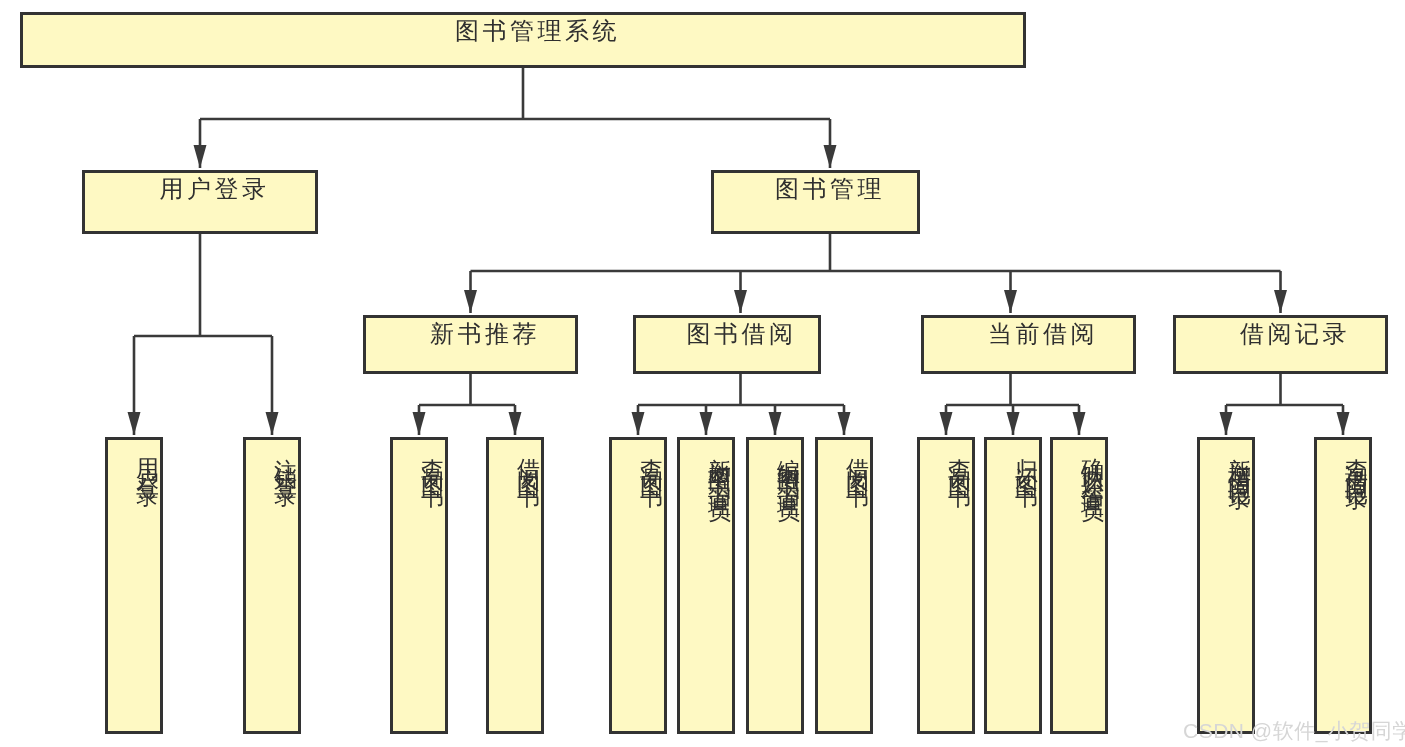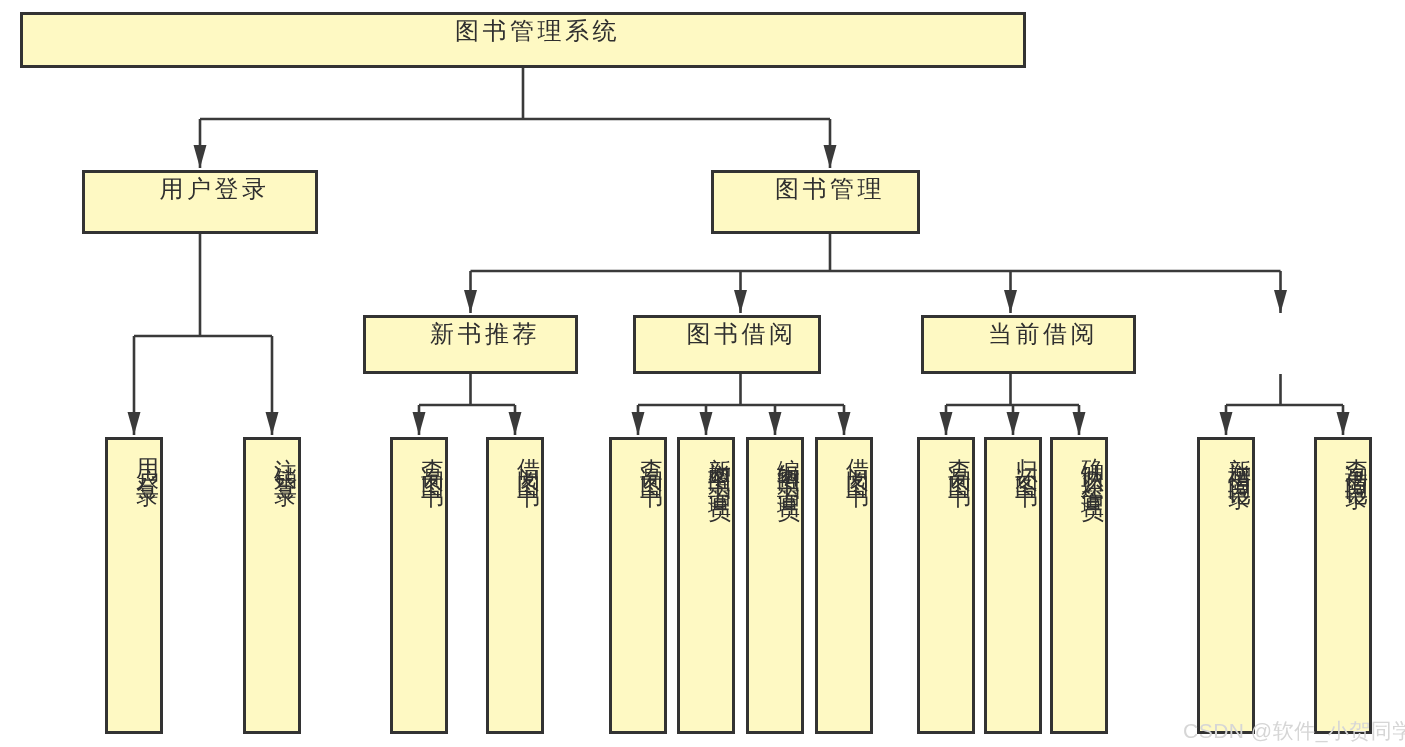--- a/index.html
+++ b/index.html
@@ -128,20 +128,23 @@
 
   <div class="node h" style="left:363px;top:315px;width:215px;height:59px;">
     <span>新书推荐</span>
   </div>
   <div class="node h" style="left:633px;top:315px;width:188px;height:59px;">
     <span>图书借阅</span>
   </div>
   <div class="node h" style="left:903px;top:315px;width:215px;height:59px;margin-left:18px;">
     <span>当前借阅</span>
   </div>
+  <div class="node h" style="left:1173px;top:315px;width:215px;height:59px;">
+    <span>借阅记录</span>
+  </div>
 
   <div class="node leaf" style="left:105px;top:437px;width:58px;height:297px;">
     <span>用户登录</span>
   </div>
   <div class="node leaf" style="left:243px;top:437px;width:58px;height:297px;">
     <span>注销登录</span>
   </div>
 
   <div class="node leaf" style="left:390px;top:437px;width:58px;height:297px;">
     <span>查询图书</span>

